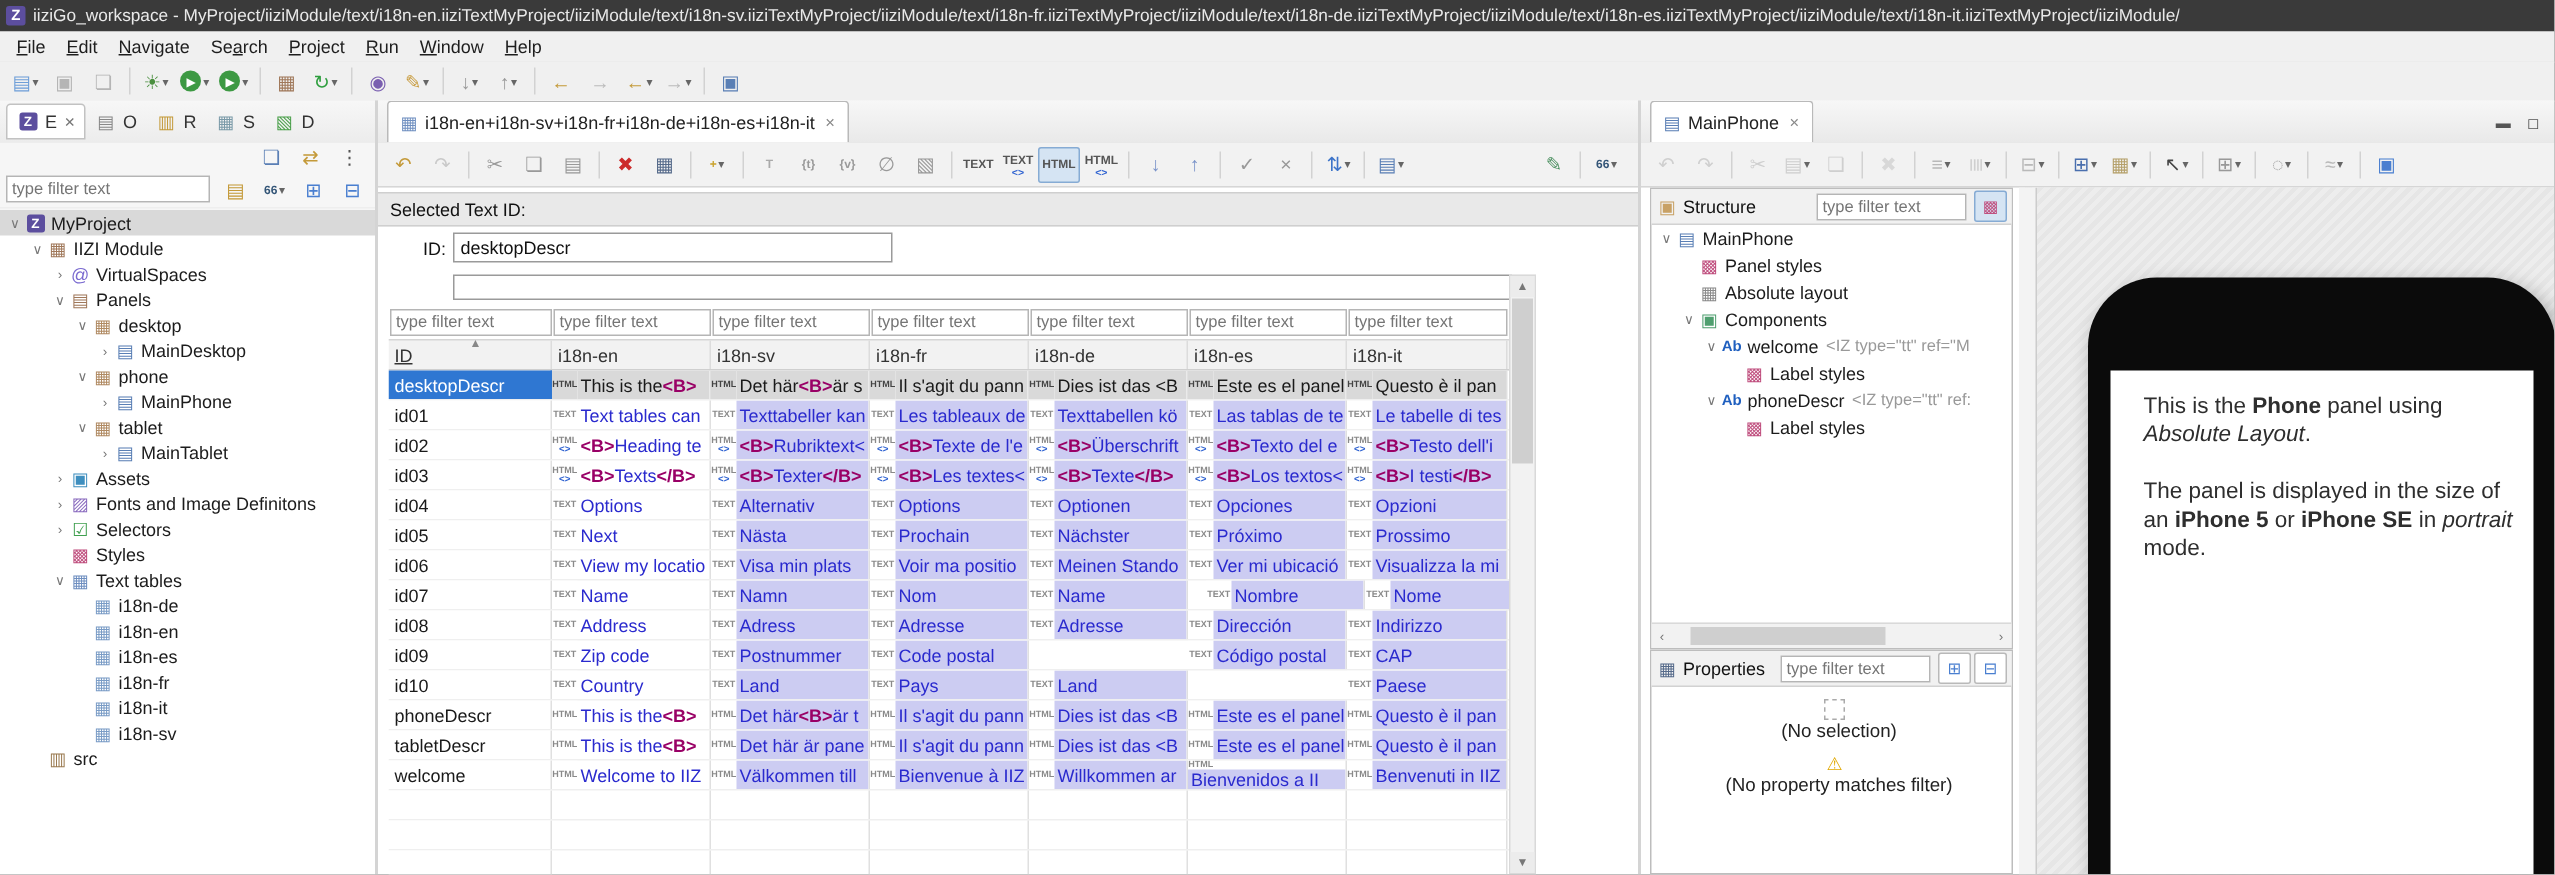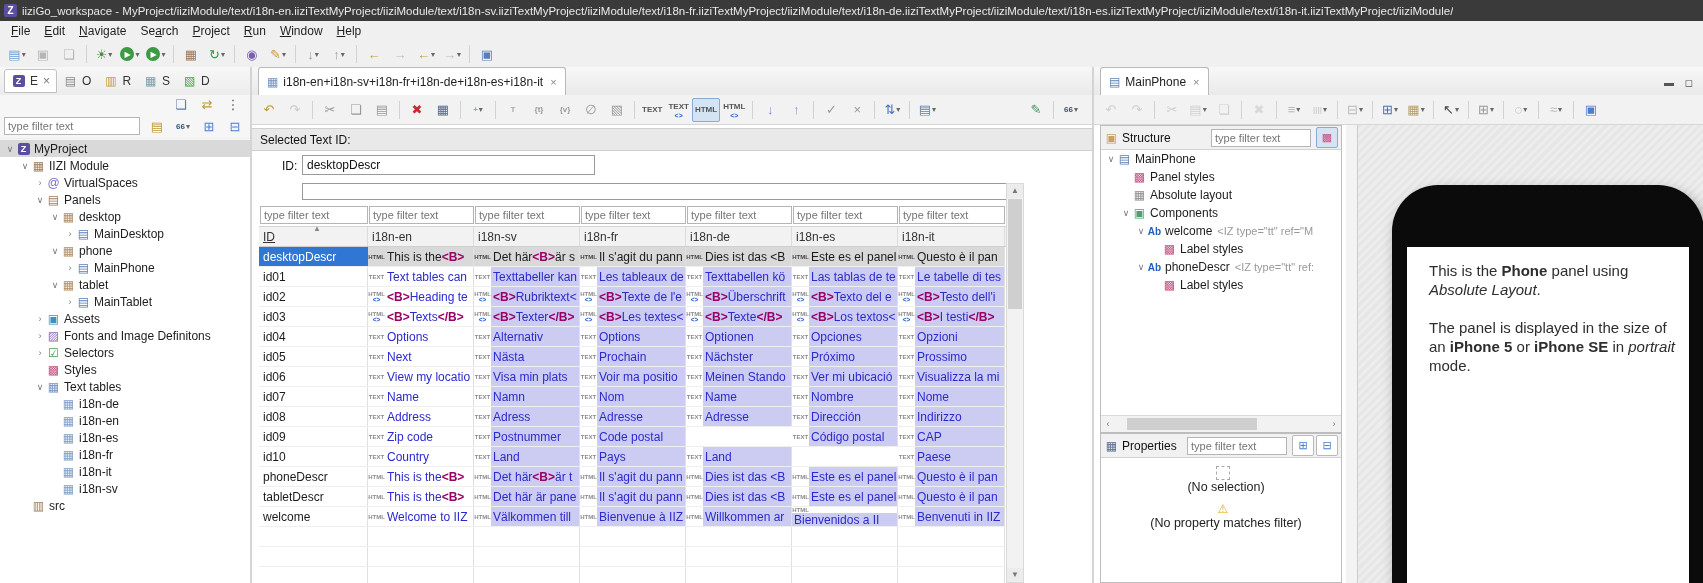--- a/index.html
+++ b/index.html
@@ -749,21 +749,21 @@
             <span class="tval lav">Namn</span>
           </span>
           <span class="tcell" style="width: 105px;">
             <span class="badge">TEXT</span>
             <span class="tval lav">Nom</span>
           </span>
           <span class="tcell" style="width: 105px;">
             <span class="badge">TEXT</span>
             <span class="tval lav">Name</span>
           </span>
-          <span class="tcell" style="width: 105px;">
+          <span class="tcell" style="width: 105px; padding-left: 12px;">
             <span class="badge">TEXT</span>
             <span class="tval lav">Nombre</span>
           </span>
           <span class="tcell" style="width: 106px;">
             <span class="badge">TEXT</span>
             <span class="tval lav">Nome</span>
           </span>
         </div>
         <div class="trow">
           <span class="tid" style="width: 104px;">id08</span>

